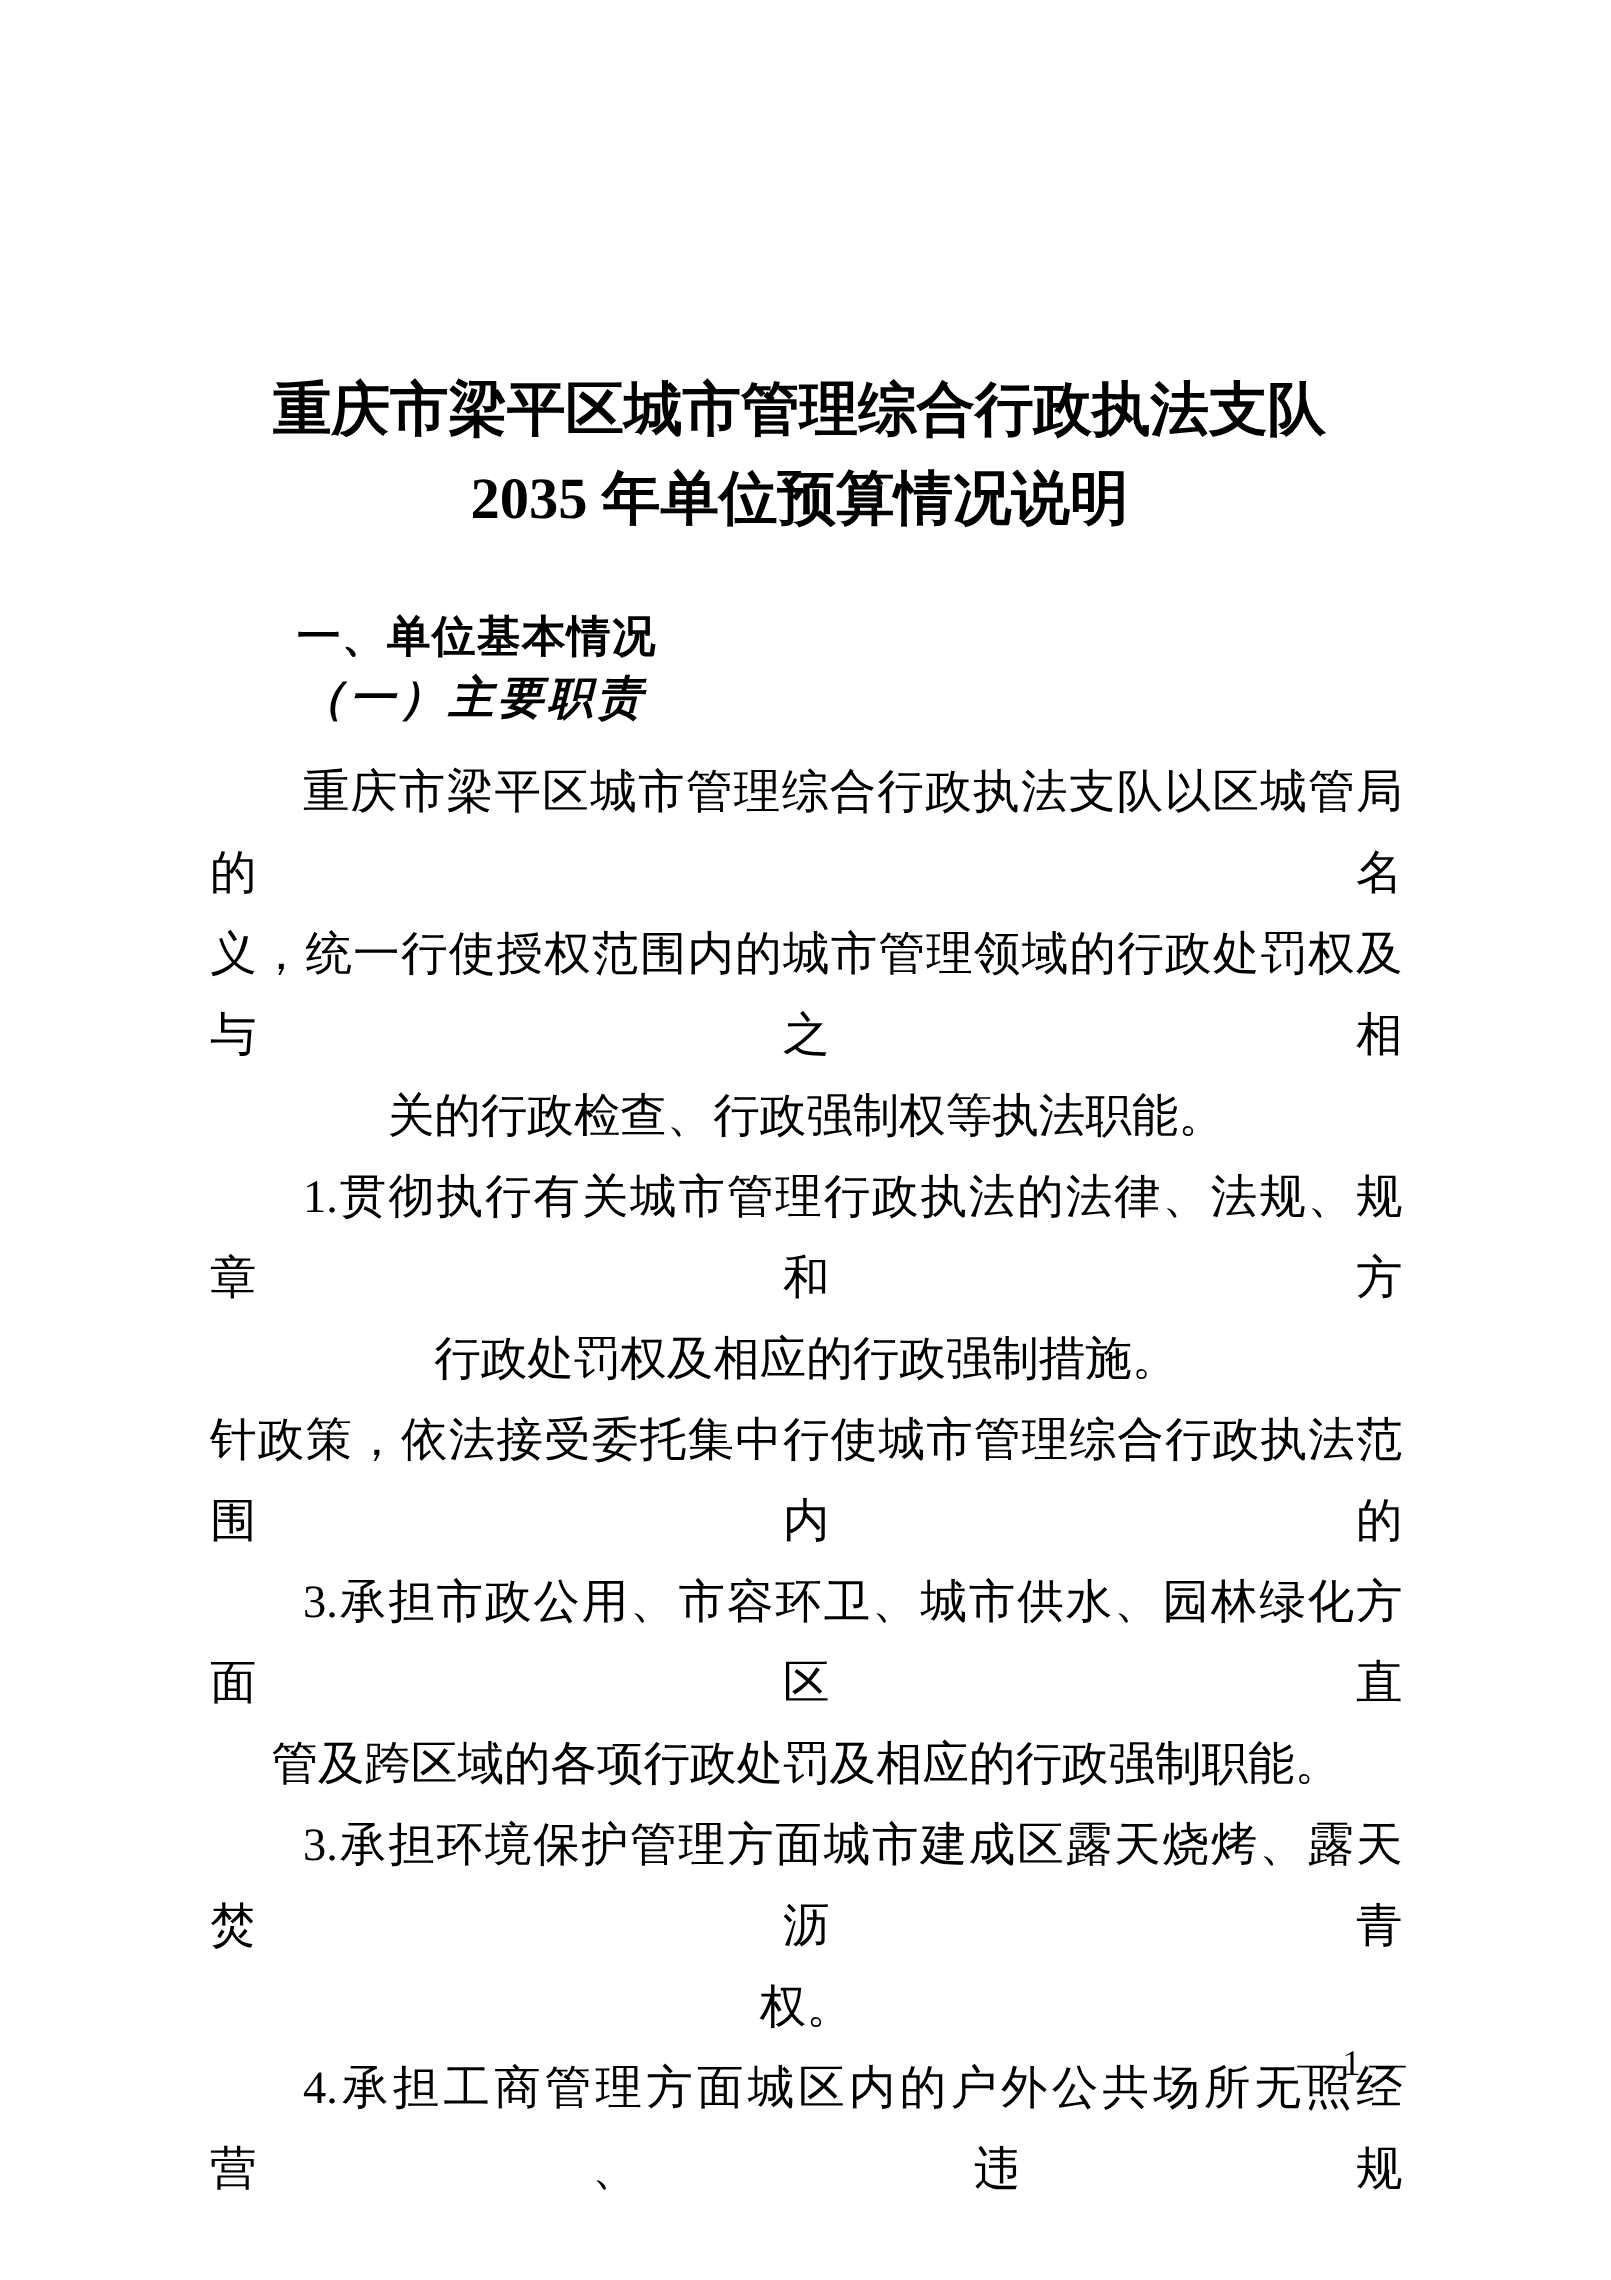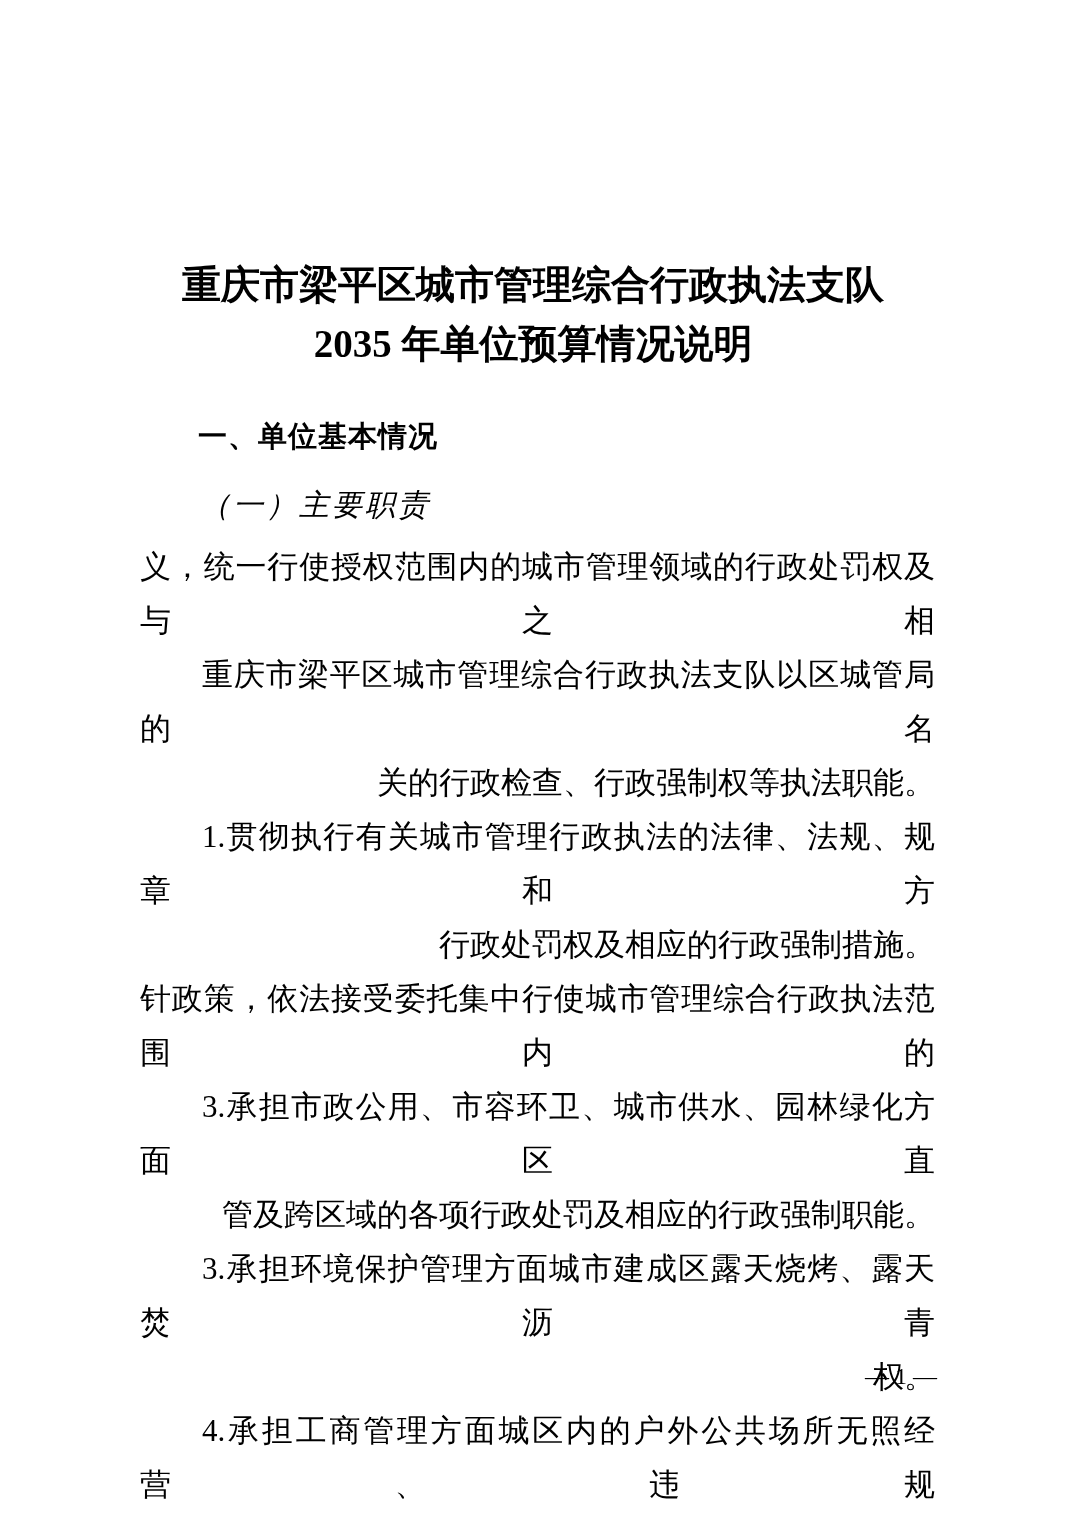--- a/index.html
+++ b/index.html
@@ -10,21 +10,21 @@
   .page {
     position: relative;
     width: 1074px;
     height: 1520px;
     margin: 0 auto;
     background: #ffffff;
     color: #000000;
     overflow: hidden;
   }
   .doc-title {
-    margin: 11px;
+    margin: 0;
     padding: 244px 100px 0 92px;
     text-align: center;
     font-family: "Liberation Serif", "DejaVu Serif", serif;
     font-weight: 700;
     font-size: 39px;
     line-height: 59px;
   }
   .doc-title .title-line {
     display: block;
     white-space: nowrap;
@@ -33,46 +33,46 @@
     margin-top: 46px;
     padding: 0 139px 0 140px;
     text-indent: 2em;
     font-family: "Liberation Sans", "DejaVu Sans", sans-serif;
     font-weight: 700;
     font-size: 29px;
     line-height: 34px;
     letter-spacing: 1px;
   }
   .subsection-heading {
-    margin-top: 34px;
+    margin-top: 6px;
     padding: 0 139px 0 140px;
     text-indent: 2em;
     font-family: "Liberation Serif", "DejaVu Serif", serif;
     font-style: italic;
-    font-weight: 400;
+    font-weight: 700;
     font-size: 30px;
     line-height: 36px;
     letter-spacing: 3px;
   }
   .doc-body {
     margin-top: 17px;
     padding: 0 139px 0 140px;
     font-family: "Liberation Serif", "DejaVu Serif", serif;
     font-weight: 400;
     font-size: 31px;
     line-height: 54px;
   }
   .para {
     margin: 0;
     padding: 0;
   }
   .line {
     display: block;
     white-space: nowrap;
-    text-align: right;
+    text-align: center;
   }
   .line.justify {
     white-space: normal;
     text-align: justify;
     text-align-last: justify;
   }
   .line.indent {
     text-indent: 2em;
   }
   .page-footer {
@@ -95,22 +95,22 @@
     <span class="title-line">2035 年单位预算情况说明</span>
   </h1>
 
   <div class="section-heading">一、单位基本情况</div>
 
   <div class="subsection-heading">（一）主要职责</div>
 
   <div class="doc-body">
 
     <p class="para">
+      <span class="line indent justify">重庆市梁平区城市管理综合行政执法支队以区城管局的名</span>
       <span class="line justify">义，统一行使授权范围内的城市管理领域的行政处罚权及与之相</span>
-      <span class="line indent justify">重庆市梁平区城市管理综合行政执法支队以区城管局的名</span>
       <span class="line">关的行政检查、行政强制权等执法职能。</span>
     </p>
 
     <p class="para">
       <span class="line indent justify">1.贯彻执行有关城市管理行政执法的法律、法规、规章和方</span>
       <span class="line">行政处罚权及相应的行政强制措施。</span>
       <span class="line justify">针政策，依法接受委托集中行使城市管理综合行政执法范围内的</span>
     </p>
 
     <p class="para">

